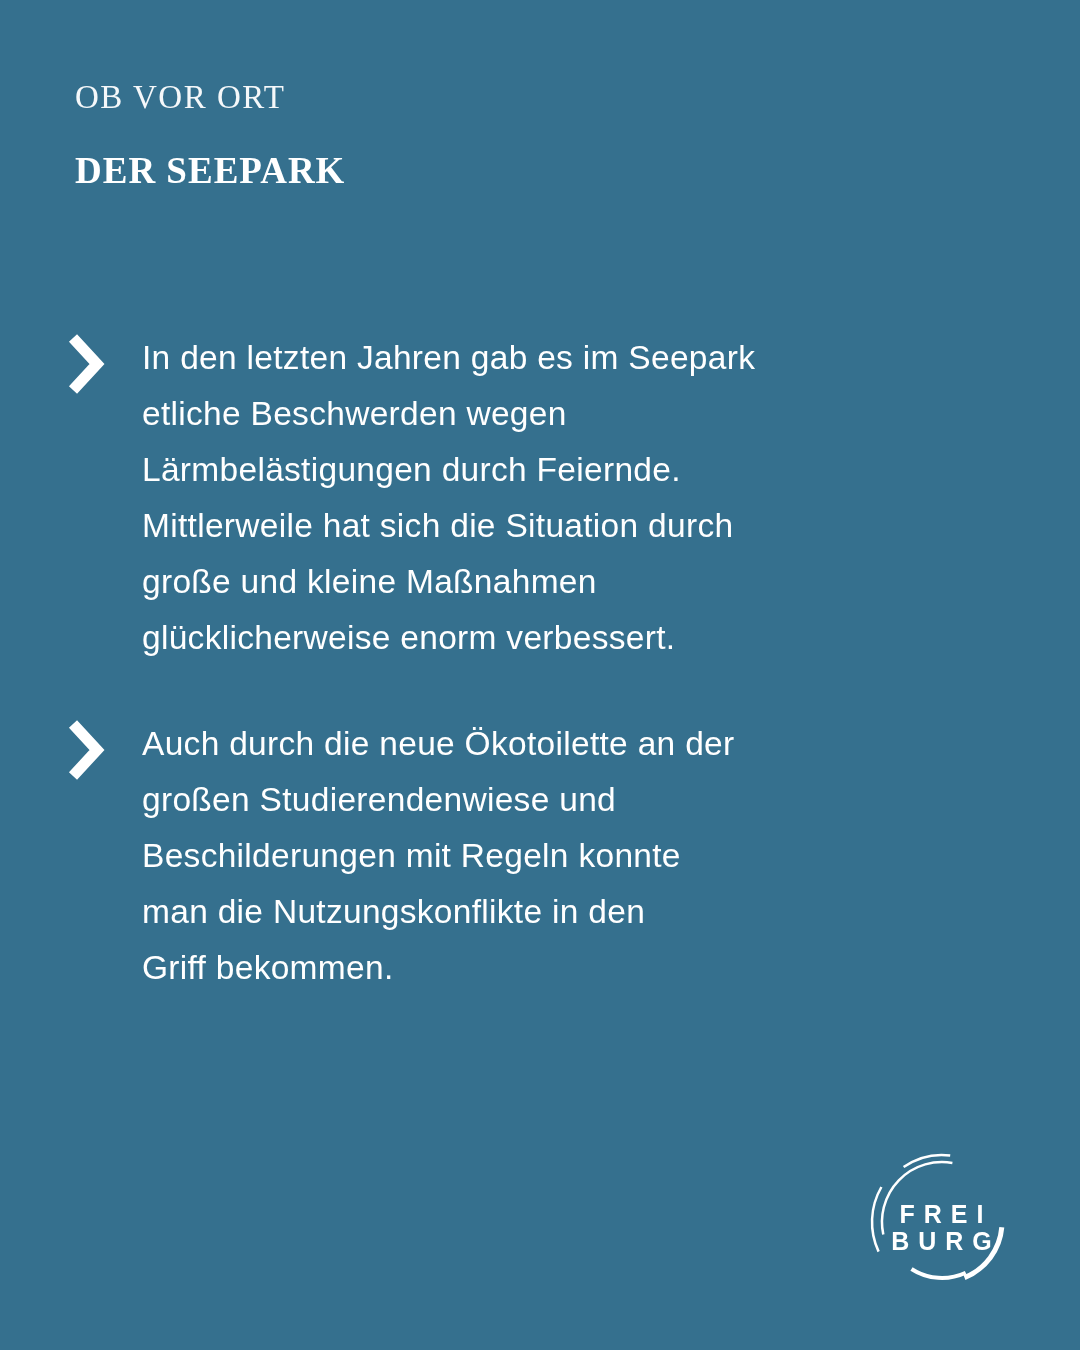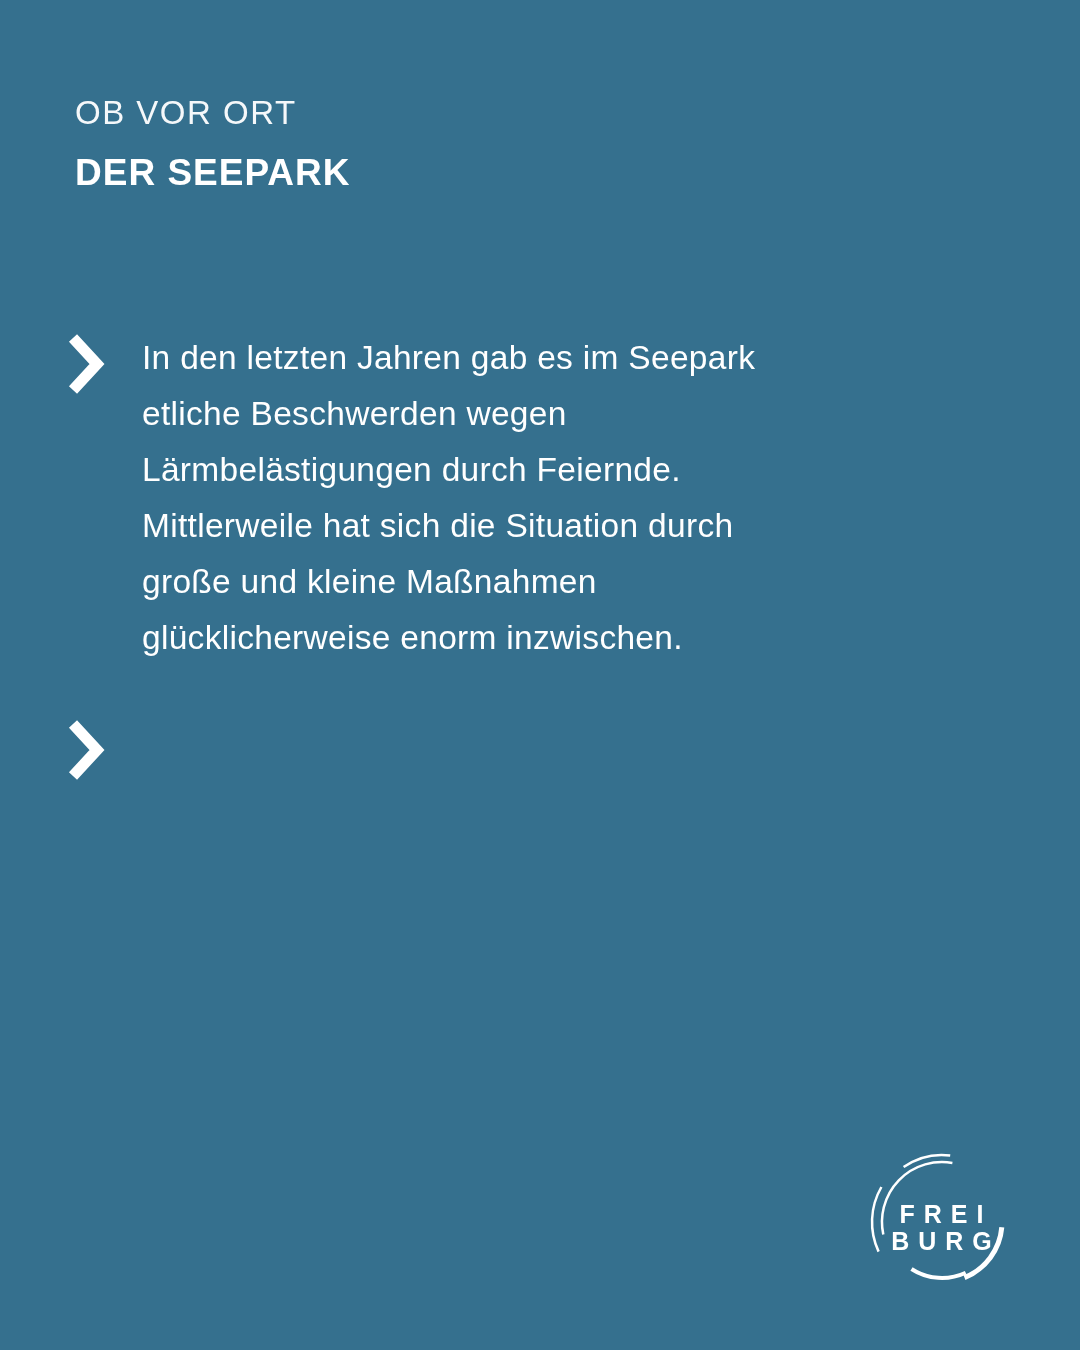--- a/index.html
+++ b/index.html
@@ -11,31 +11,32 @@
     width: 1080px;
     height: 1350px;
     background: #35708E;
     overflow: hidden;
     font-family: "Liberation Sans", sans-serif;
     color: #FFFFFF;
   }
   .header {
     position: absolute;
     left: 75px;
-    top: 84px;
+    top: 68px;
+    font-family: Liberation Serif, serif;
   }
   .kicker {
     font-size: 33px;
     line-height: 58px;
     font-weight: 400;
     letter-spacing: 1.5px;
     color: #F5F8FA;
   }
   .title {
-    margin: 2px 0 0 0;
+    margin: 16px 0 0 0;
     font-size: 37px;
     line-height: 58px;
     font-weight: 700;
     letter-spacing: 1px;
     color: #FFFFFF;
   }
   .bullets {
     position: absolute;
     left: 68px;
     top: 330px;
@@ -87,28 +88,33 @@
 
     <div class="bullet">
       <svg class="bullet-icon" width="38" height="64" viewBox="0 0 38 64">
         <path d="M 5 6 L 29 32 L 5 58" fill="none" stroke="#FFFFFF" stroke-width="11" stroke-linejoin="miter" stroke-linecap="butt"></path>
       </svg>
       <div class="bullet-text">In den letzten Jahren gab es im Seepark
 etliche Beschwerden wegen
 Lärmbelästigungen durch Feiernde.
 Mittlerweile hat sich die Situation durch
 große und kleine Maßnahmen
-glücklicherweise enorm inzwischen.</div>
+glücklicherweise enorm verbessert.</div>
     </div>
 
 
     <div class="bullet">
       <svg class="bullet-icon" width="38" height="64" viewBox="0 0 38 64">
         <path d="M 5 6 L 29 32 L 5 58" fill="none" stroke="#FFFFFF" stroke-width="11" stroke-linejoin="miter" stroke-linecap="butt"></path>
       </svg>
+      <div class="bullet-text">Auch durch die neue Ökotoilette an der
+großen Studierendenwiese und
+Beschilderungen mit Regeln konnte
+man die Nutzungskonflikte in den
+Griff bekommen.</div>
     </div>
 
   </div>
 
   <svg class="logo" viewBox="0 0 168 168">
     <g fill="none" stroke="#FFFFFF">
       <path d="M 20.6 113.6 A 70 70 0 0 1 23.4 49.0" stroke-width="2.5"></path>
       <path d="M 25.3 96.5 A 60 60 0 0 1 94.4 24.9" stroke-width="2.5"></path>
       <path d="M 45.6 29.1 A 67 67 0 0 1 92.2 17.5" stroke-width="2.5"></path>
       <path d="M 143.8 89.2 A 60 60 0 0 1 106.5 139.6" stroke-width="5"></path>

